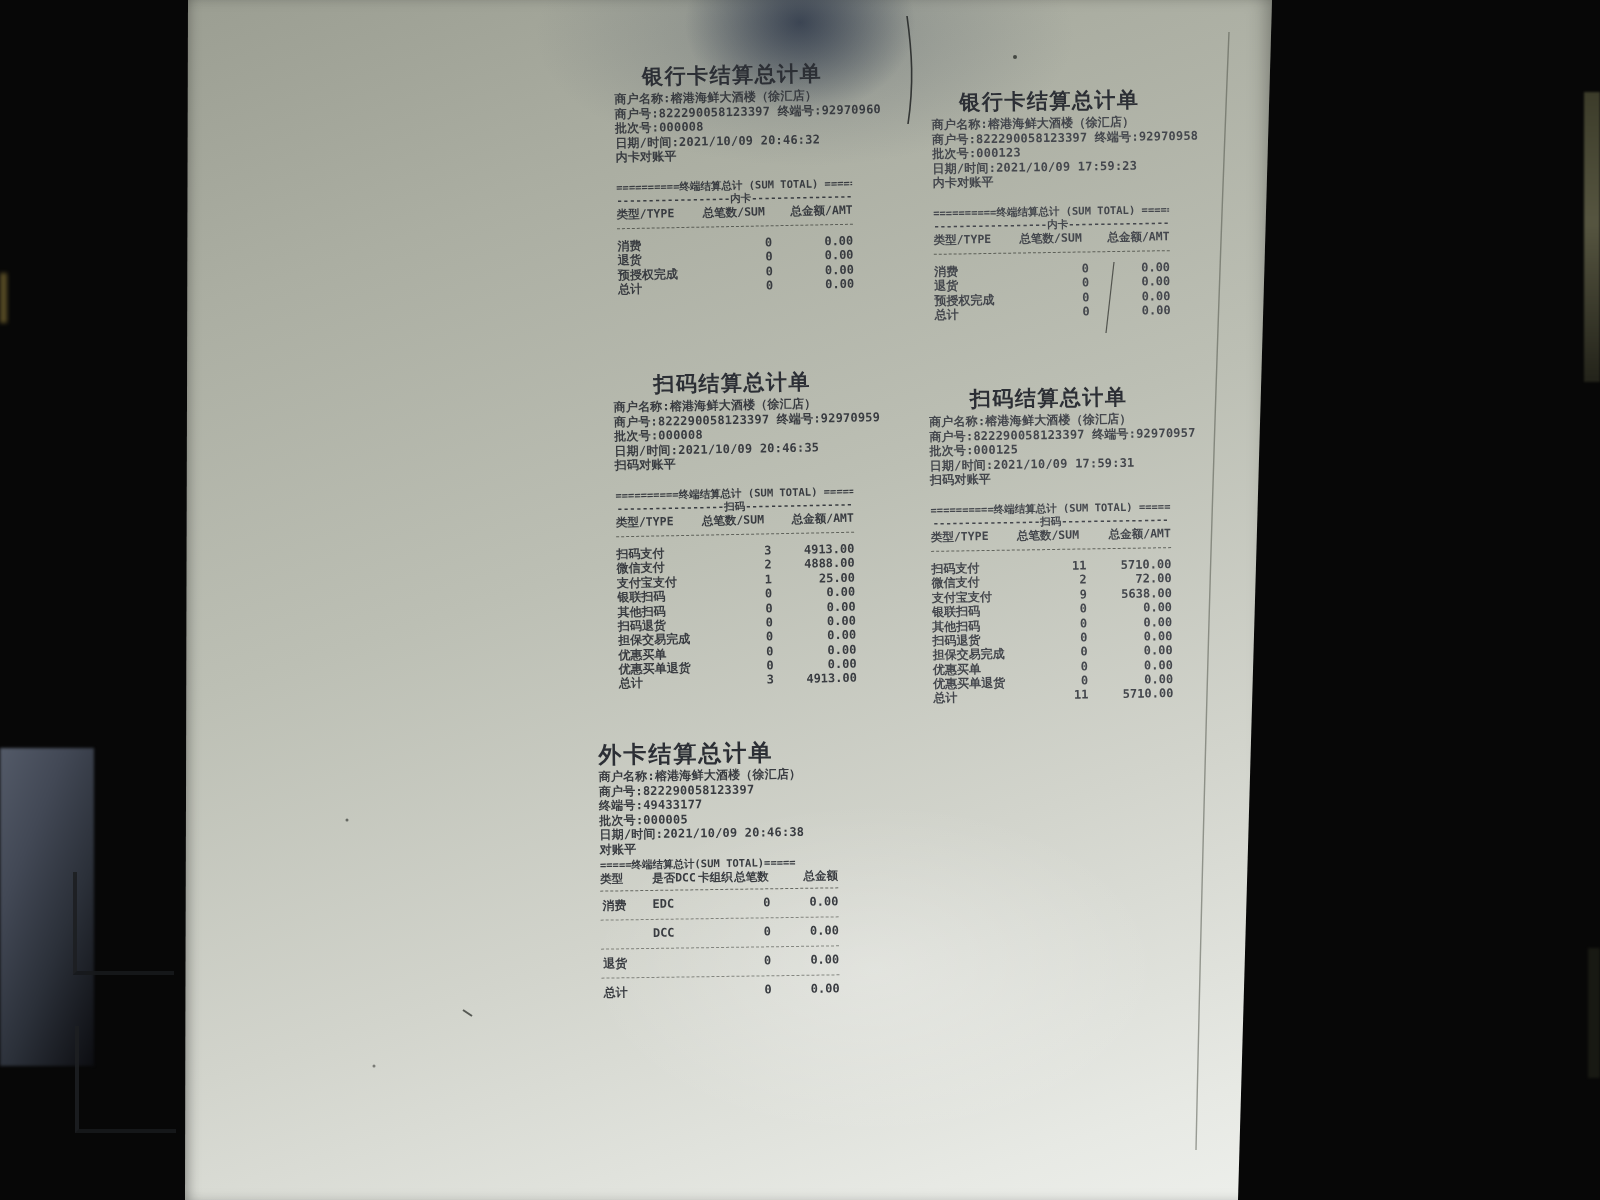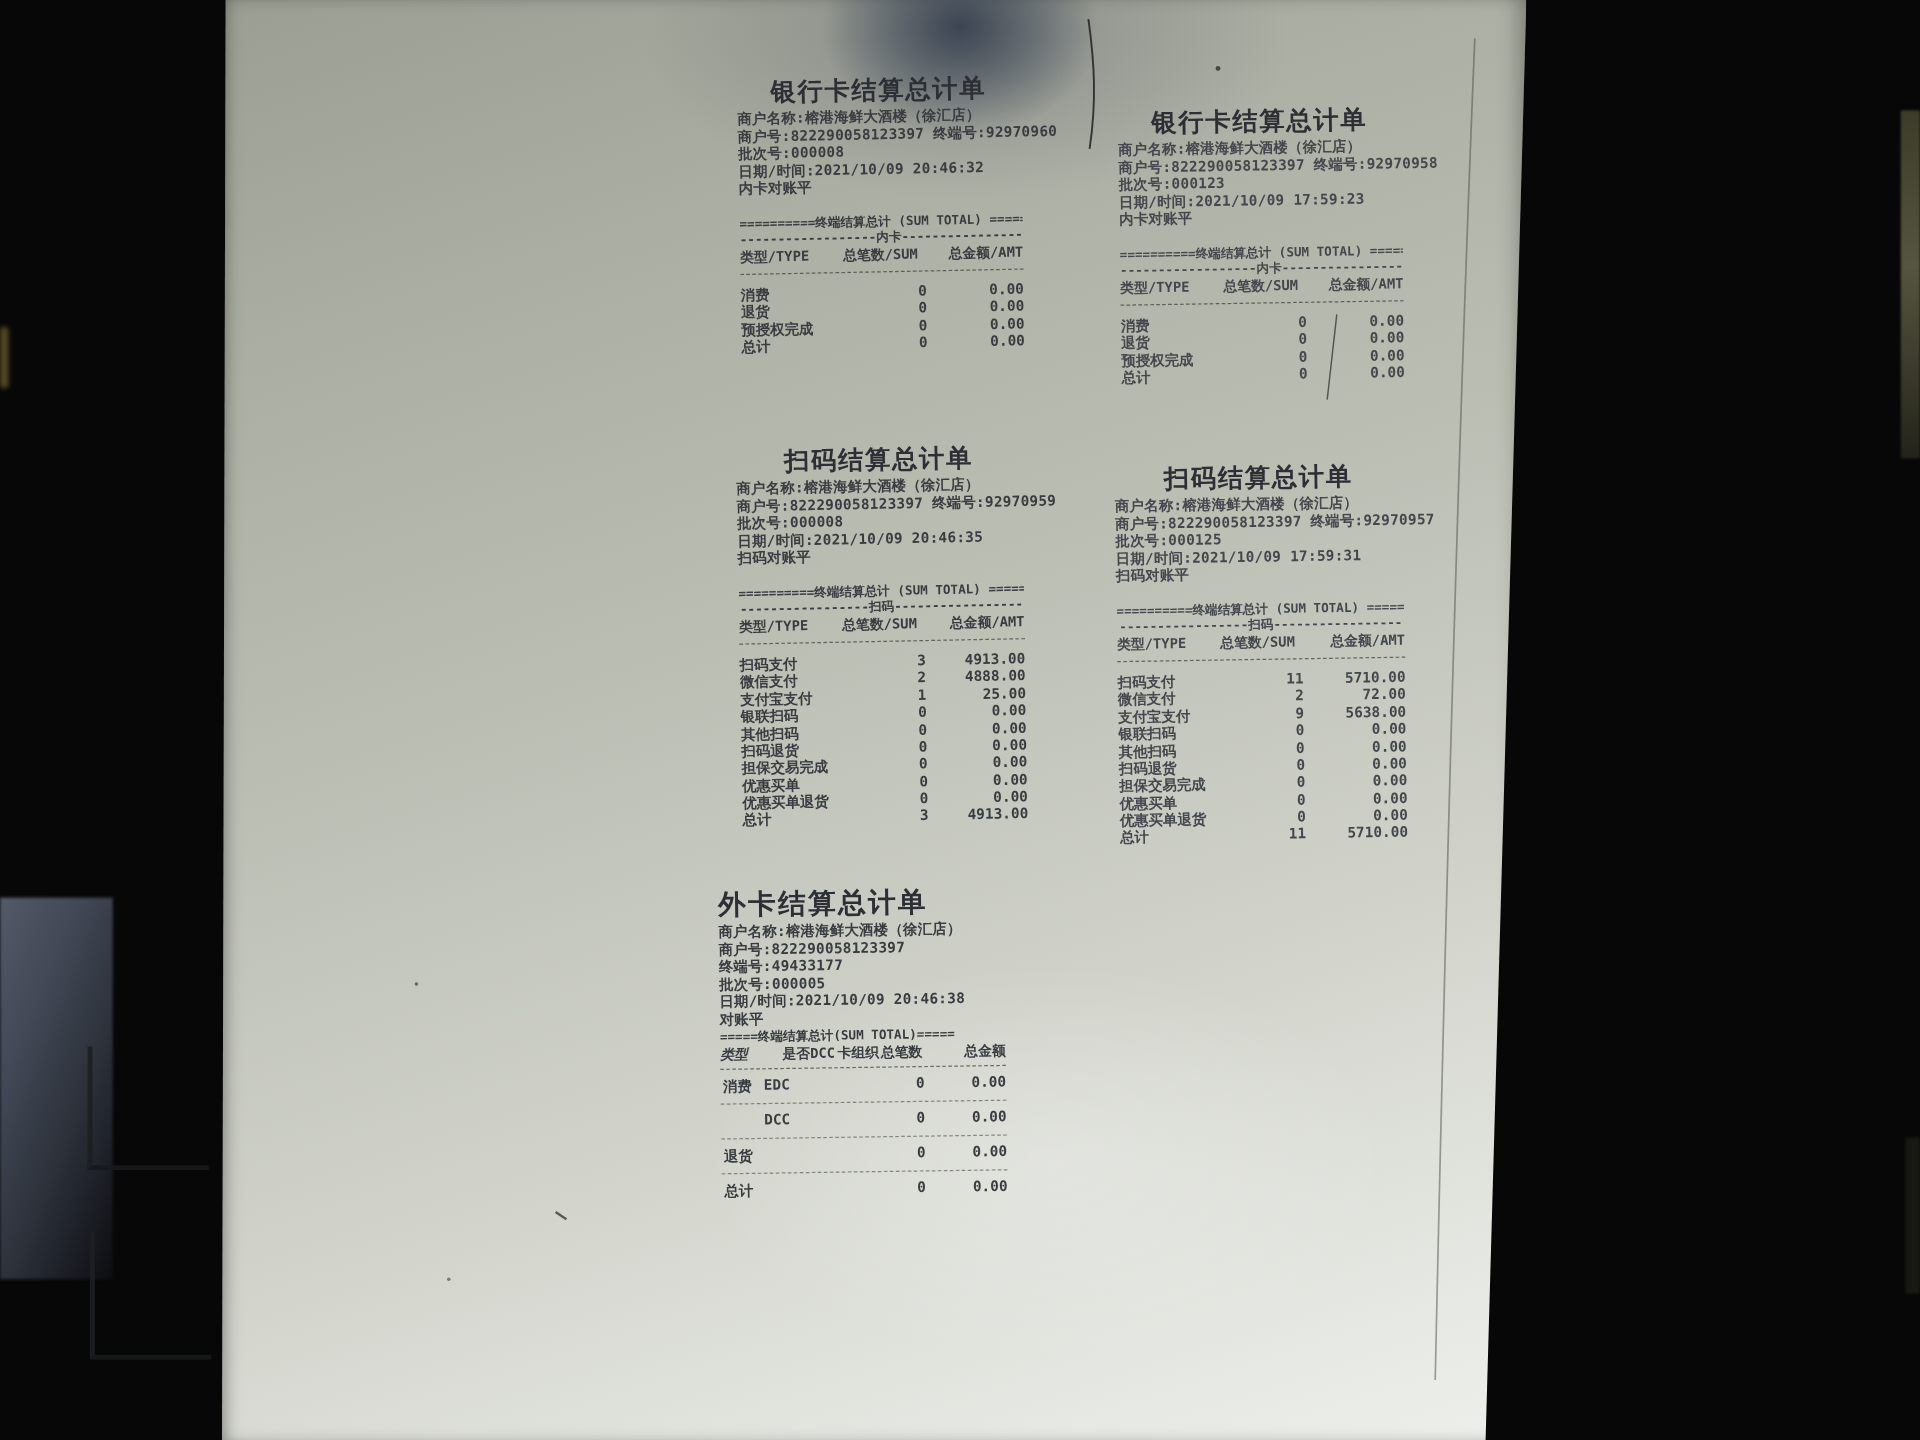--- a/index.html
+++ b/index.html
@@ -51,27 +51,27 @@
   .rrow { position:relative; height:14.4px; font-size:12px; }
   .rrow span { position:absolute; top:0; white-space:nowrap; }
   .ct { left:0; }
   .cc { left:95px; width:60px; text-align:right; }
   .ca { right:0; width:90px; text-align:right; }
 
   
   .rt5 { font-size:23px; line-height:30px; letter-spacing:2px; color:#2c2f35; white-space:nowrap; }
   .r5head { position:relative; height:16px; font-size:11.5px; }
   .r5head span, .r5row span { position:absolute; white-space:nowrap; }
-  .h5-type { left:0;font-style:italic; } .h5-dcc { left:52px; } .h5-org { left:98px; }
+  .h5-type { left:0; } .h5-dcc { left:52px; } .h5-org { left:98px; }
   .h5-count { left:134px; } .h5-amt { right:0; }
   .r5rule { border-top:1.5px dashed rgba(55,58,52,.7); margin:3px 0 0; }
   .r5row { position:relative; height:29px; font-size:12px;
     border-bottom:1px dashed rgba(60,62,56,.55); }
   .r5row span { top:6px; }
-  .c5t { left:2px; } .c5d { left:36px; } .c5o { left:104px; }
+  .c5t { left:2px; } .c5d { left:52px; } .c5o { left:104px; }
   .c5c { left:130px; width:40px; text-align:right; }
   .c5a { right:0; width:84px; text-align:right; }
 
   .marks { position:absolute; left:0; top:0; width:1600px; height:1200px; pointer-events:none; }
 </style>
 </head>
 <body>
 
 <div id="scene">
 

